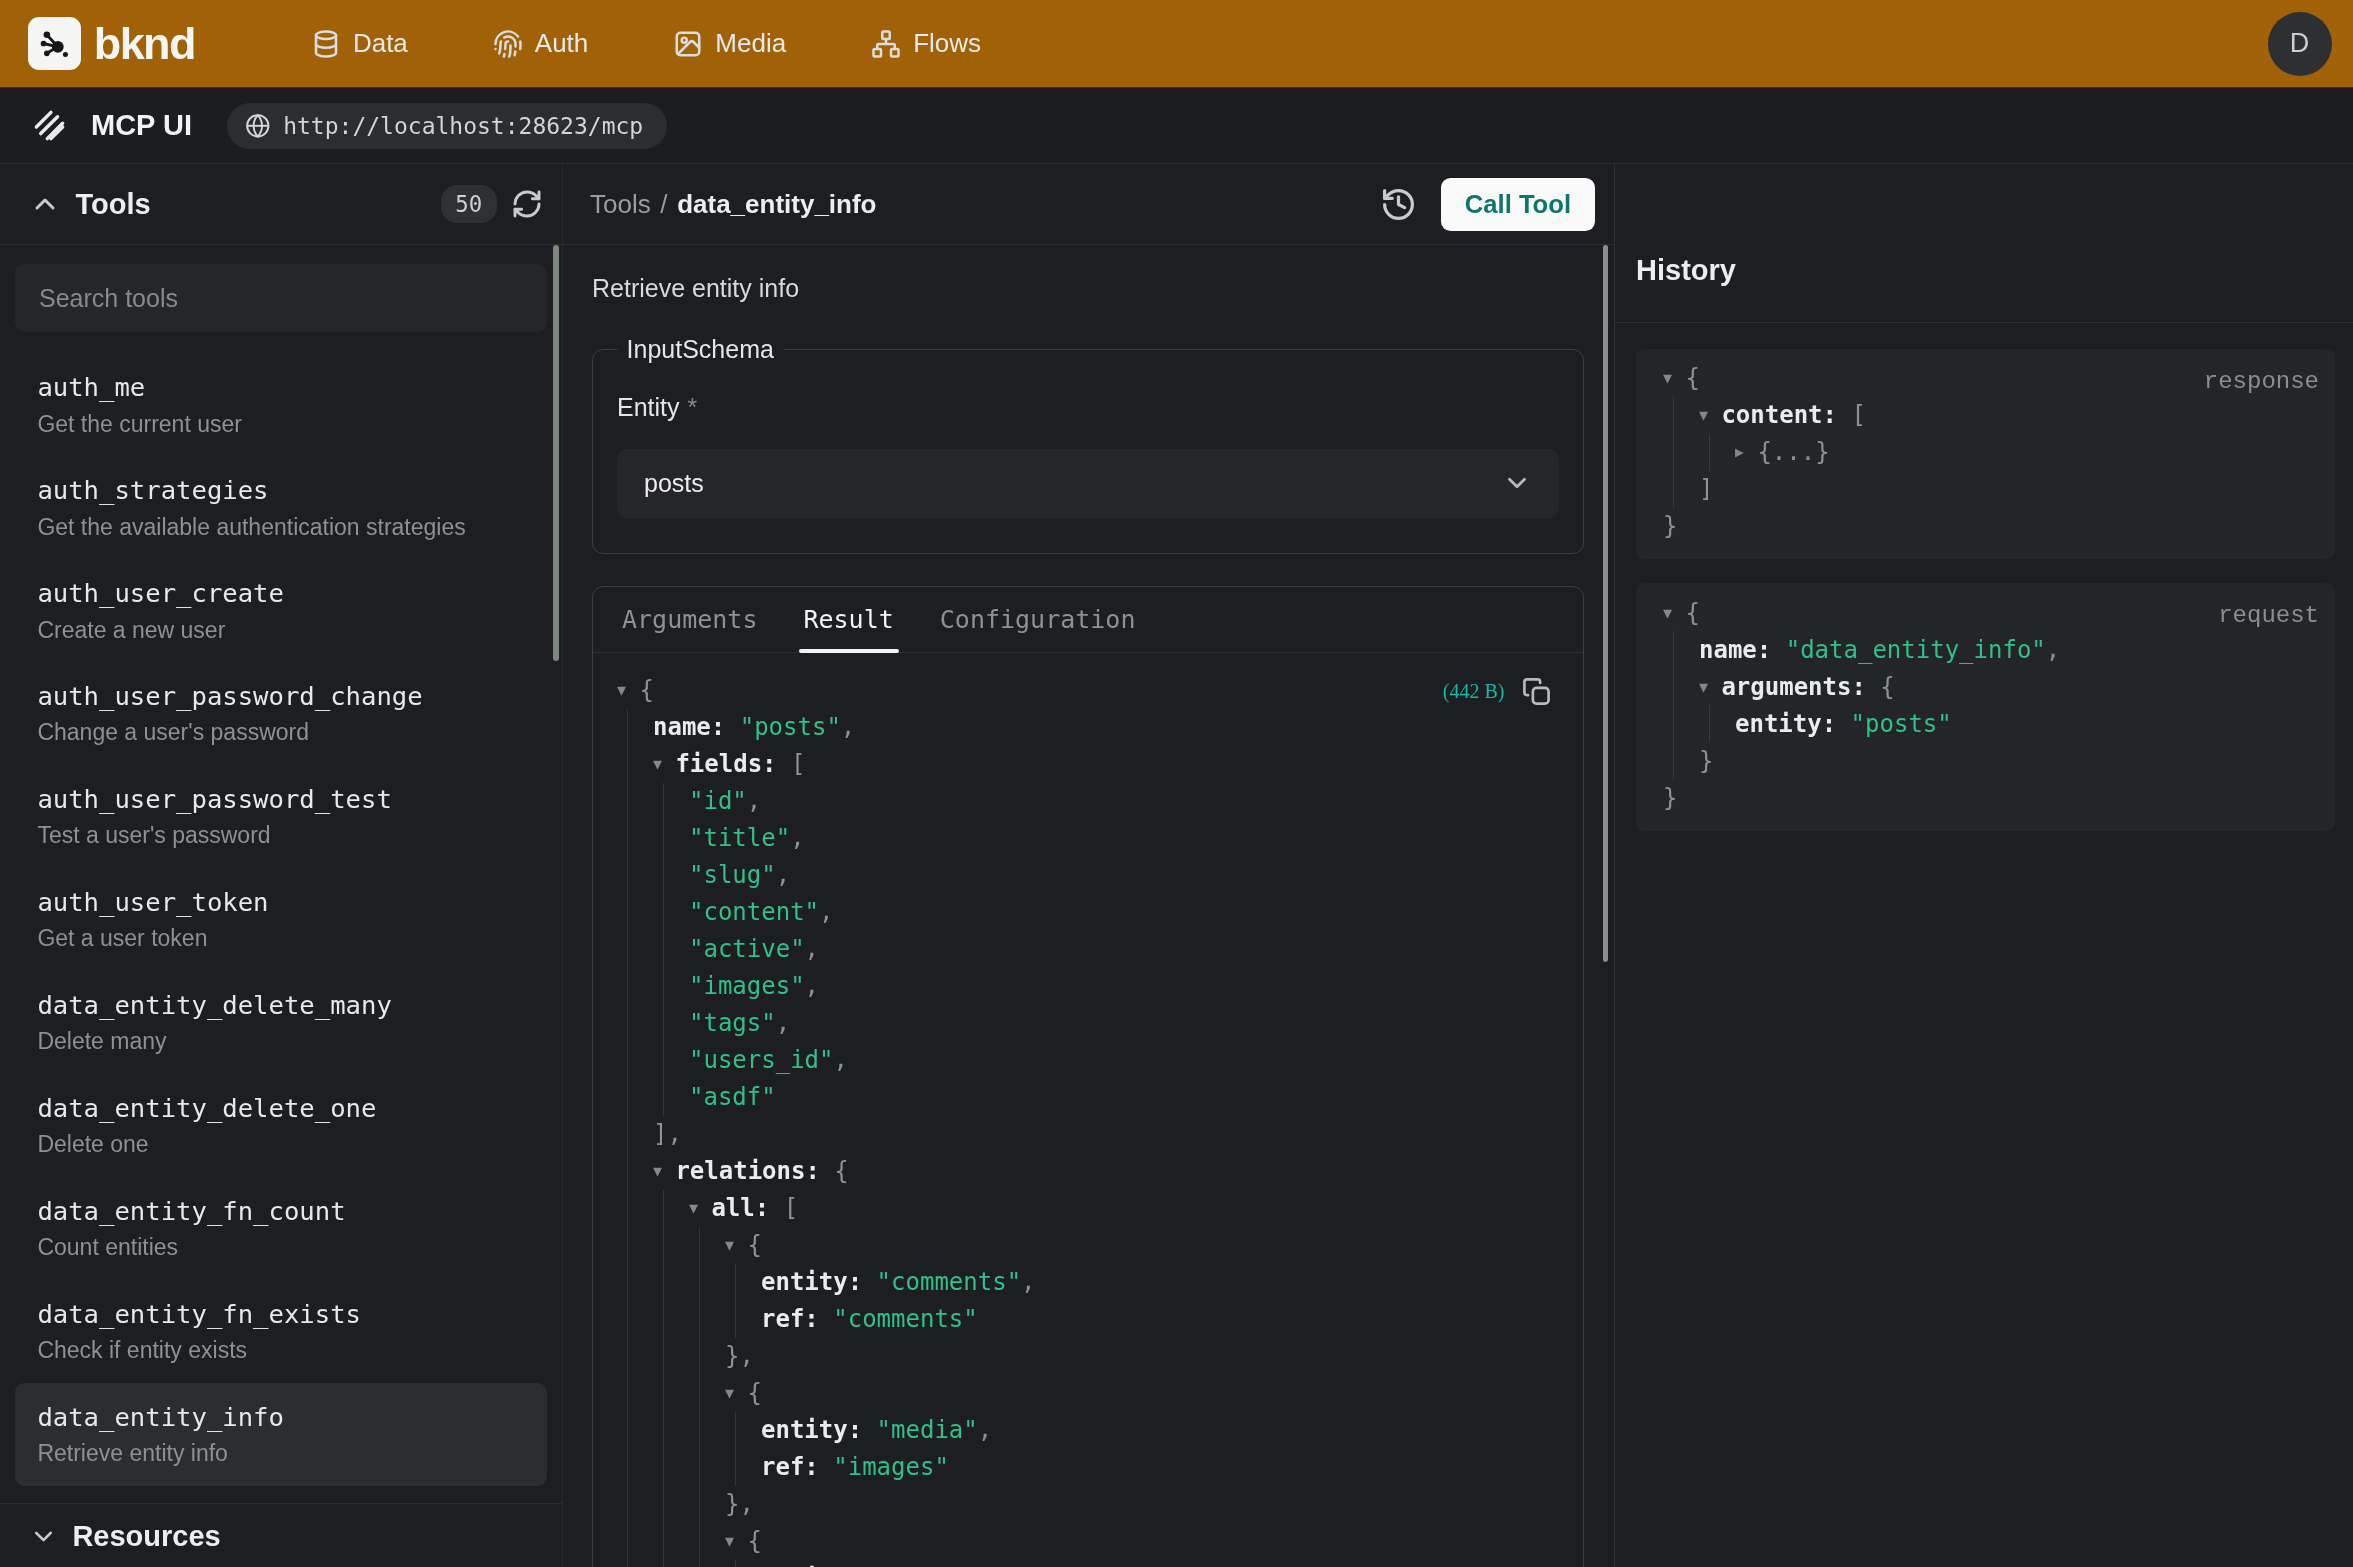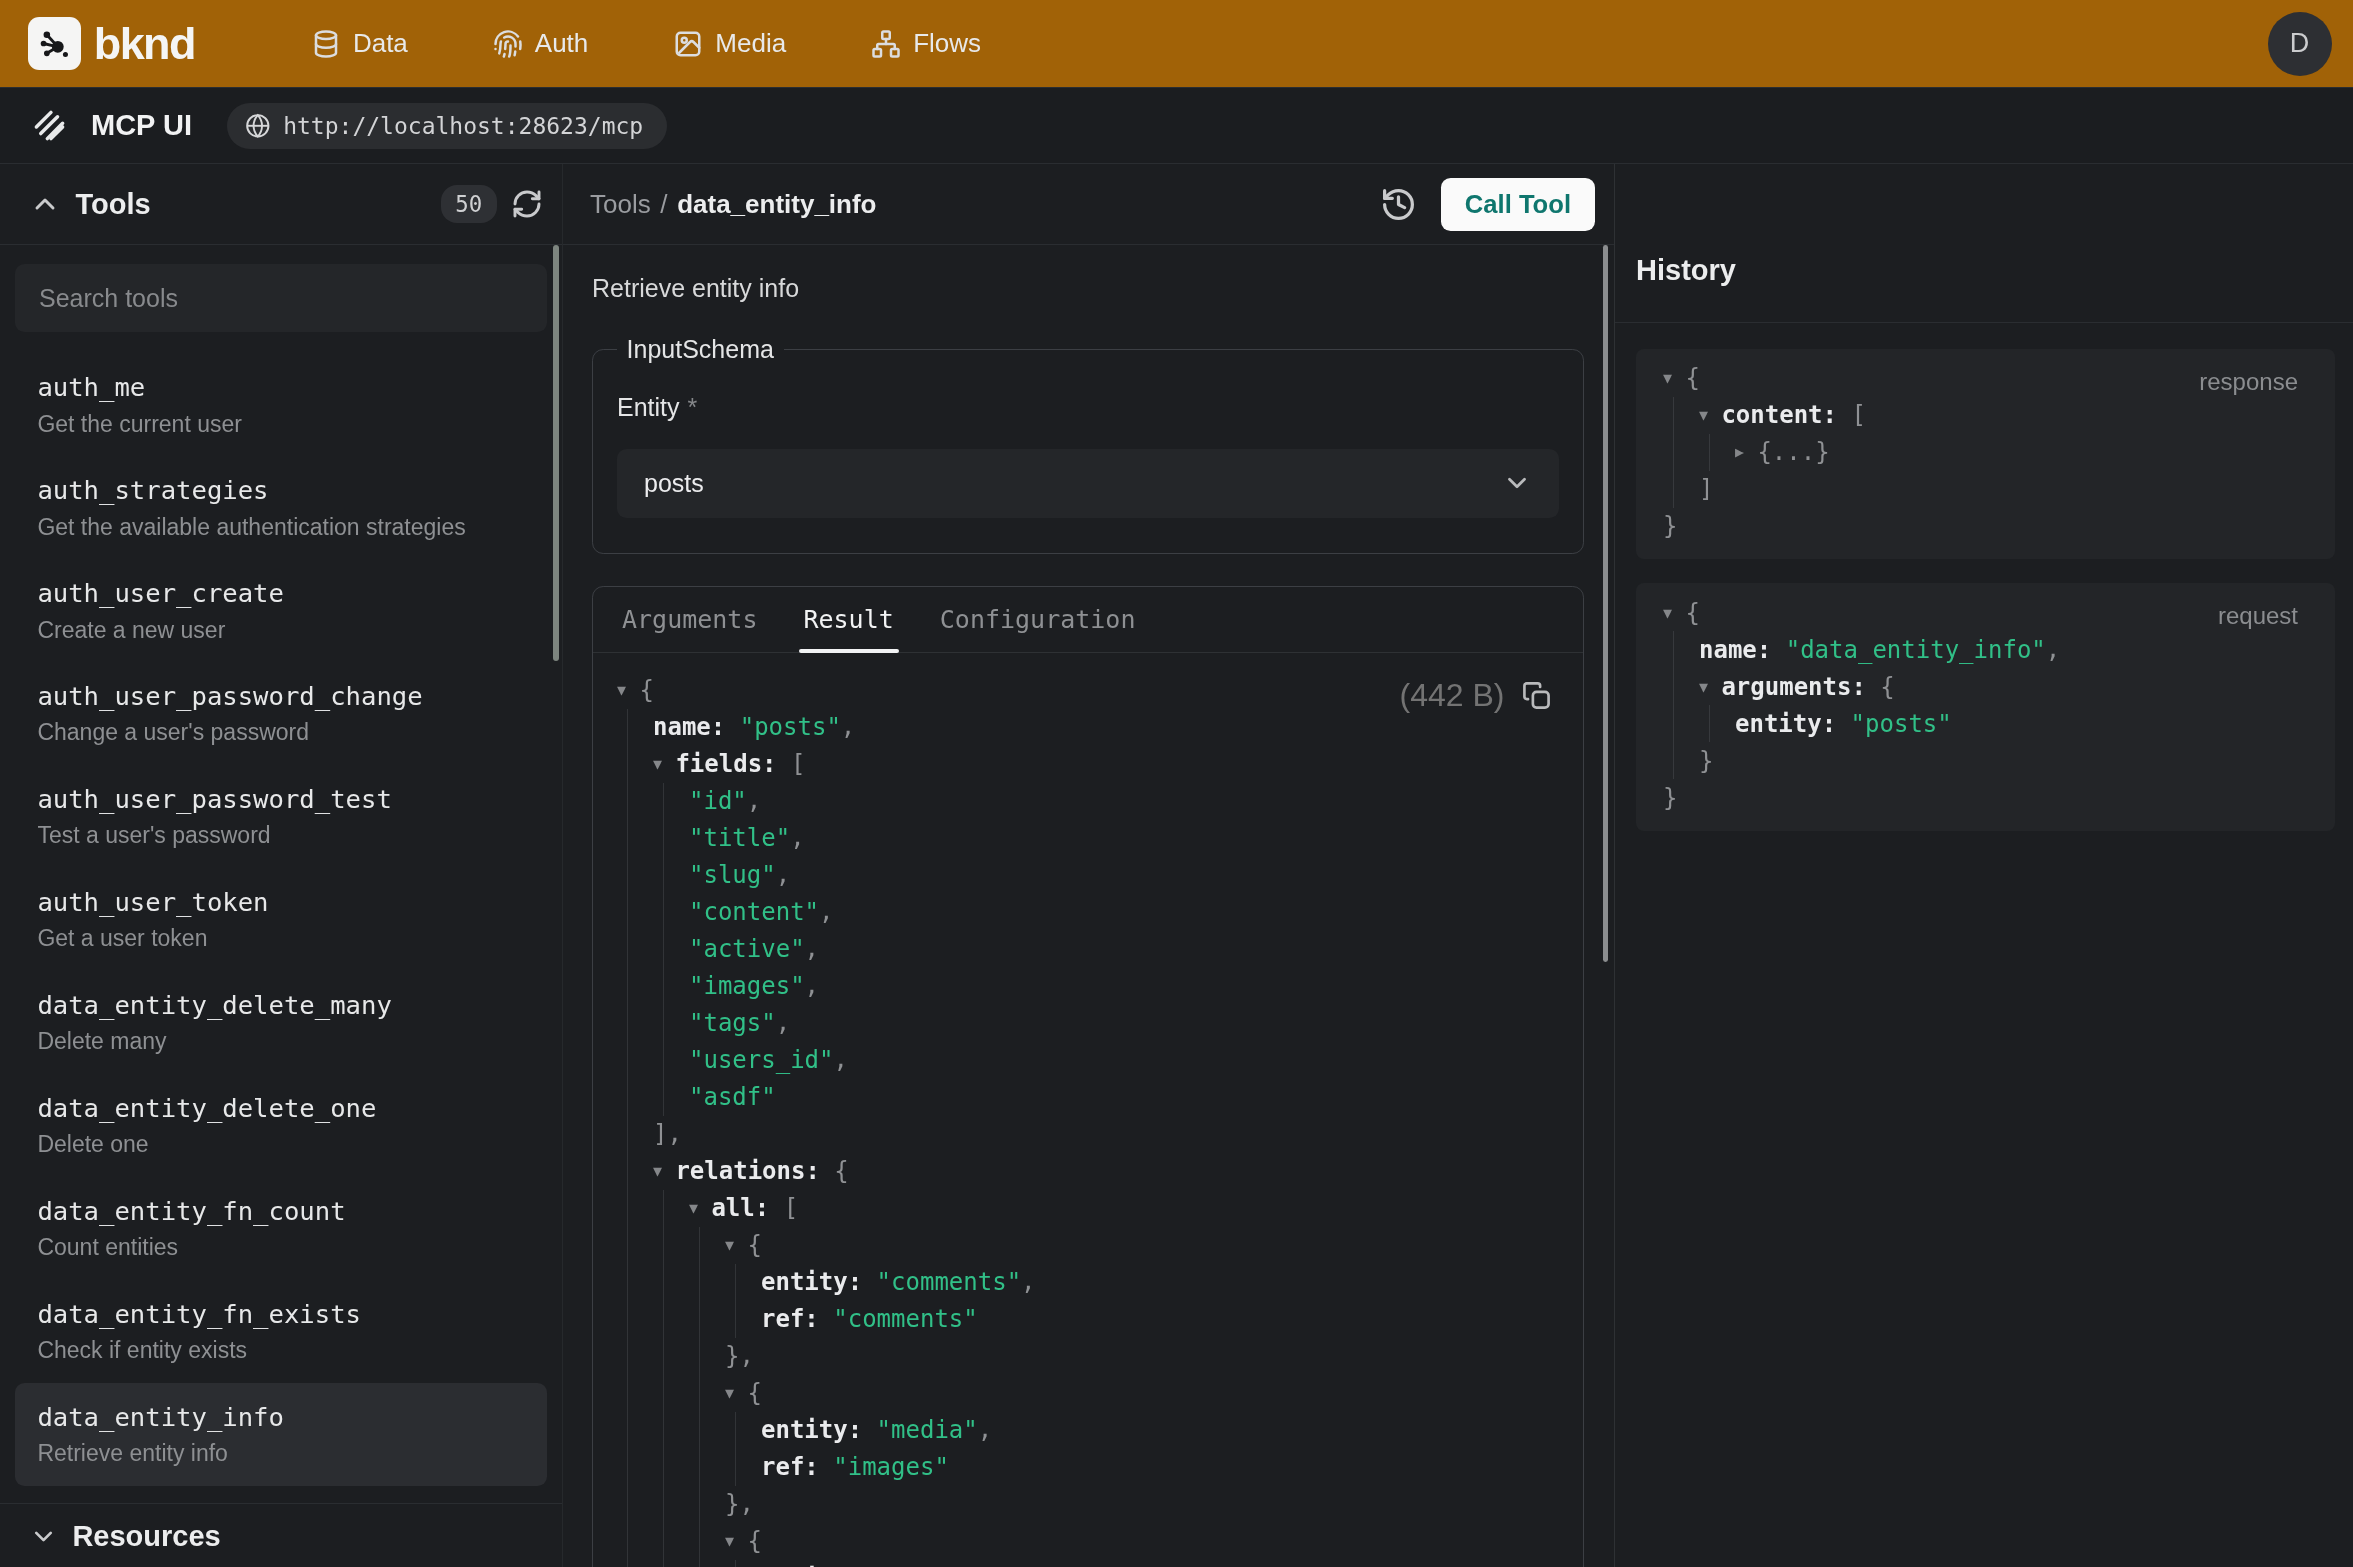--- a/index.html
+++ b/index.html
@@ -93,21 +93,21 @@
   .tabs-card { margin-top:32px; border:0.8px solid #3c3f44; border-radius:11.2px; height:1119px; overflow:hidden; }
   .tabs { display:flex; gap:46px; padding:0 29px; height:66px; align-items:stretch;
     border-bottom:0.8px solid #2e3134; font-family:"DejaVu Sans Mono", monospace; font-size:25px; }
   .tab { display:flex; align-items:center; color:#8e9093; cursor:pointer; position:relative; }
   .tab.active { color:#f2f3f4; }
   .tab.active::after { content:""; position:absolute; left:-4.8px; right:-4.8px; bottom:-0.8px;
     height:4px; background:#f2f3f4; border-radius:2.4px; }
 
   .json-area { position:relative; padding:19px 29px 0 24px; }
   .json-meta { position:absolute; top:24px; right:32px; display:flex; align-items:center; gap:17.6px; }
-  .json-size { font-family:Liberation Sans, sans-serif; font-size:32px; color:#737373; }
+  .json-size { font-family:Liberation Serif, serif; font-size:20px; color:#14b8a6; }
   .copy-btn { background:none; border:none; cursor:pointer; }
   .copy-btn svg { width:29px; height:29px; stroke:#b9babc; fill:none; stroke-width:2.2; stroke-linecap:round; stroke-linejoin:round; }
 
   .json-line { display:flex; align-items:center; height:37px; white-space:pre;
     font-family:"DejaVu Sans Mono", monospace; font-size:24px; }
   .ind { width:36px; flex:none; align-self:stretch;
     background:linear-gradient(to right, transparent 10.4px, rgba(125,129,135,.22) 10.4px, rgba(125,129,135,.22) 11.2px, transparent 11.2px); }
   .marker { width:22.4px; flex:none; font-size:15px; color:#85878a; }
   .tok-key { color:#eaebed; font-weight:700; }
   .tok-str { color:#31c088; }
@@ -117,22 +117,22 @@
     background:#8b8d8f; border-radius:2.4px; }
 
   
   .history { width:740px; flex:none; border-left:0.8px solid #2e3134; display:flex; flex-direction:column; }
   .hist-header { height:159px; flex:none; display:flex; align-items:flex-end;
     padding:0 21px 35px 21px; border-bottom:0.8px solid #2a2d31; }
   .hist-header h2 { font-size:29px; font-weight:700; color:#ecedee; }
   .hist-body { padding:25.6px 19px 0 21px; overflow:hidden; }
   .hist-card { background:#232528; border-radius:8px; padding:11.2px 21px 14.4px 27px;
     margin-bottom:24px; position:relative; }
-  .hist-meta { position:absolute; top:19px; right:37px;
-    font-family:Liberation Sans, sans-serif; font-size:24px; color:#8b8d90; }
+  .hist-meta { position:absolute; top:19px; right:16px;
+    font-family:Liberation Mono, monospace; font-size:24px; color:#8b8d90; }
 </style>
 </head>
 <body>
 
 <header class="topnav">
   <div class="brand">
     <span class="brand-mark">
       <svg width="35" height="35" viewBox="0 0 32 32" fill="#17181a">
         <line x1="19" y1="19" x2="9" y2="8" stroke="#17181a" stroke-width="2.6"></line>
         <line x1="19" y1="19" x2="6" y2="16" stroke="#17181a" stroke-width="2.6"></line>

